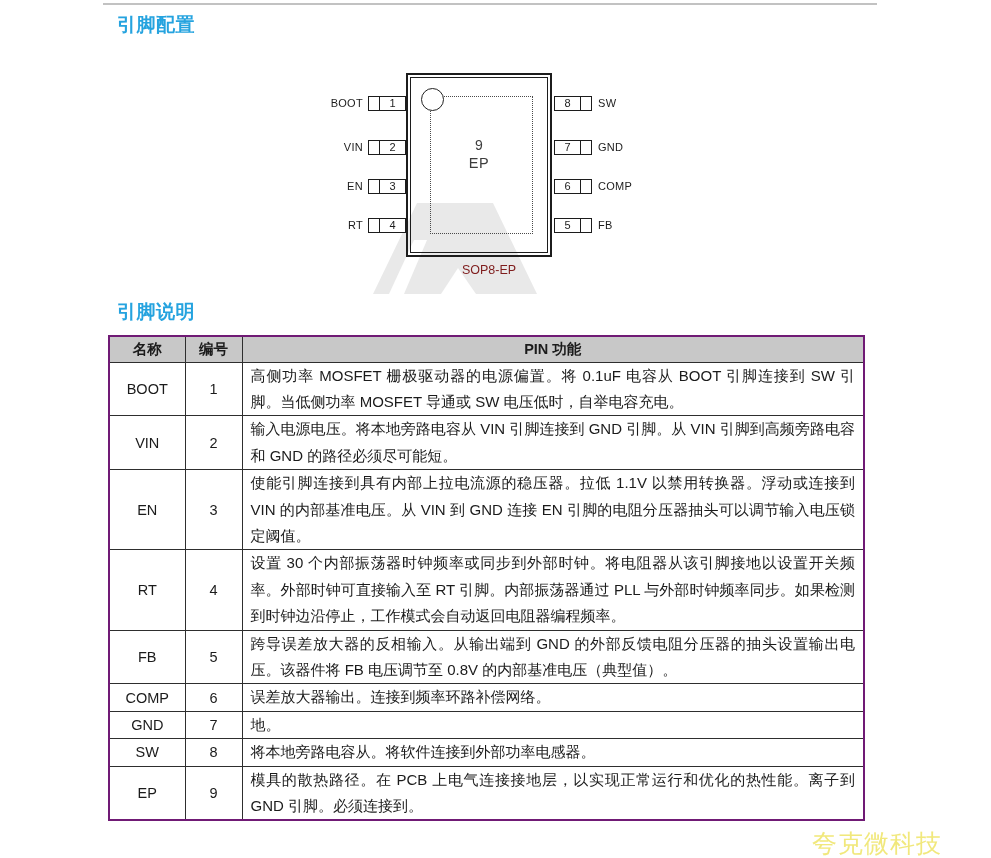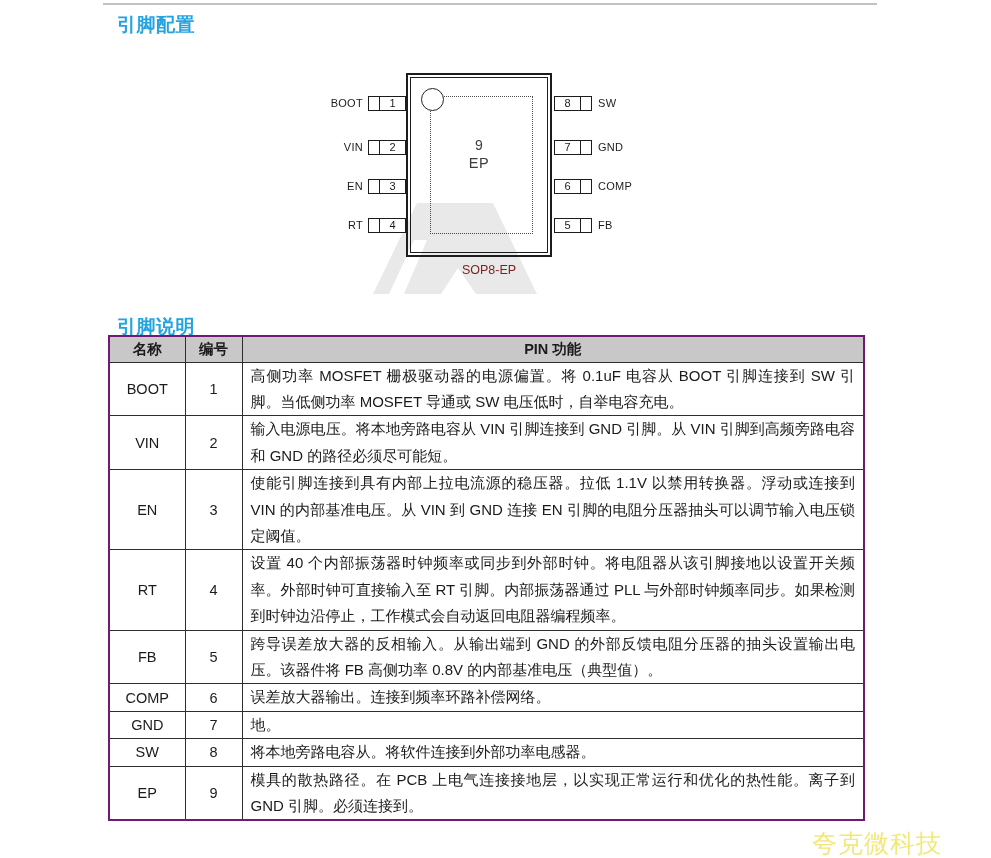--- a/index.html
+++ b/index.html
@@ -6,21 +6,21 @@
   html,body { width:991px; height:858px; background:#ffffff; overflow:hidden;
     font-family:"Liberation Sans", sans-serif; }
   #page { position:relative; width:948px; height:858px; background:#fff; }
 
   .top-rule { position:absolute; left:103px; top:3px; width:774px; height:2px;
     background:#c2c2c2; }
 
   .section-title { position:absolute; left:117px; color:#25a3df; font-weight:bold;
     font-size:19px; letter-spacing:0.5px; }
   #title1 { top:12px; }
-  #title2 { top:314px; }
+  #title2 { top:299px; }
 
   
   #diagram { position:absolute; left:0; top:0; width:991px; height:300px; }
   #wm-svg { position:absolute; left:0; top:0; }
 
   .chip-body { position:absolute; left:406px; top:73px; width:146px; height:184px;
     border:2px solid #1c1c1c; }
   .chip-body-inner { position:absolute; left:2px; top:2px; right:2px; bottom:2px;
     border:1px solid #1c1c1c; }
   .ep-rect { position:absolute; left:430px; top:96px; width:103px; height:138px;
@@ -183,26 +183,26 @@
           <td class="cell-desc">输入电源电压。将本地旁路电容从 VIN 引脚连接到 GND 引脚。从 VIN 引脚到高频旁路电容和 GND 的路径必须尽可能短。</td>
         </tr>
         <tr>
           <td class="cell-name">EN</td>
           <td class="cell-num">3</td>
           <td class="cell-desc">使能引脚连接到具有内部上拉电流源的稳压器。拉低 1.1V 以禁用转换器。浮动或连接到 VIN 的内部基准电压。从 VIN 到 GND 连接 EN 引脚的电阻分压器抽头可以调节输入电压锁定阈值。</td>
         </tr>
         <tr>
           <td class="cell-name">RT</td>
           <td class="cell-num">4</td>
-          <td class="cell-desc">设置 40 个内部振荡器时钟频率或同步到外部时钟。将电阻器从该引脚接地以设置开关频率。外部时钟可直接输入至 RT 引脚。内部振荡器通过 PLL 与外部时钟频率同步。如果检测到时钟边沿停止，工作模式会自动返回电阻器编程频率。</td>
+          <td class="cell-desc">设置 30 个内部振荡器时钟频率或同步到外部时钟。将电阻器从该引脚接地以设置开关频率。外部时钟可直接输入至 RT 引脚。内部振荡器通过 PLL 与外部时钟频率同步。如果检测到时钟边沿停止，工作模式会自动返回电阻器编程频率。</td>
         </tr>
         <tr>
           <td class="cell-name">FB</td>
           <td class="cell-num">5</td>
-          <td class="cell-desc">跨导误差放大器的反相输入。从输出端到 GND 的外部反馈电阻分压器的抽头设置输出电压。该器件将 FB 高侧功率 0.8V 的内部基准电压（典型值）。</td>
+          <td class="cell-desc">跨导误差放大器的反相输入。从输出端到 GND 的外部反馈电阻分压器的抽头设置输出电压。该器件将 FB 电压调节至 0.8V 的内部基准电压（典型值）。</td>
         </tr>
         <tr>
           <td class="cell-name">COMP</td>
           <td class="cell-num">6</td>
           <td class="cell-desc">误差放大器输出。连接到频率环路补偿网络。</td>
         </tr>
         <tr>
           <td class="cell-name">GND</td>
           <td class="cell-num">7</td>
           <td class="cell-desc">地。</td>

